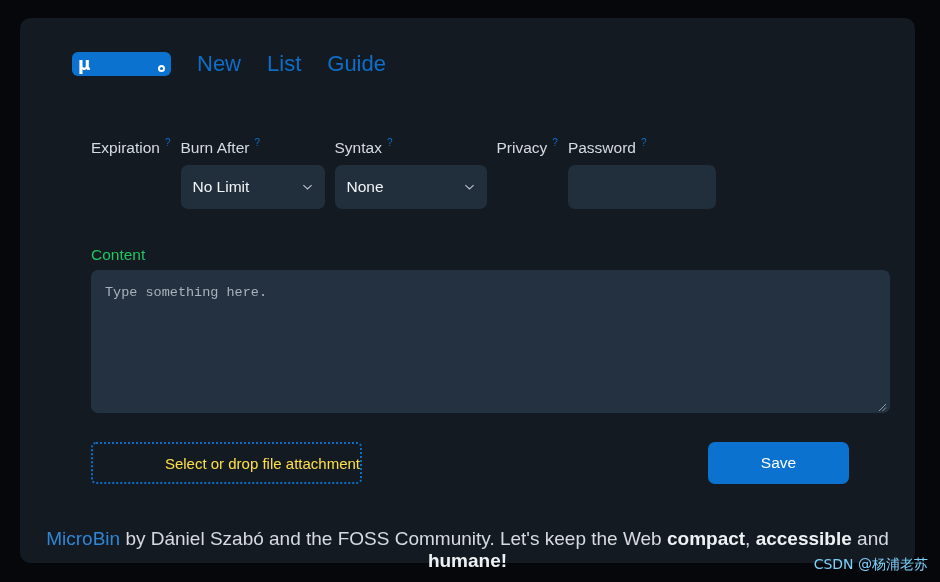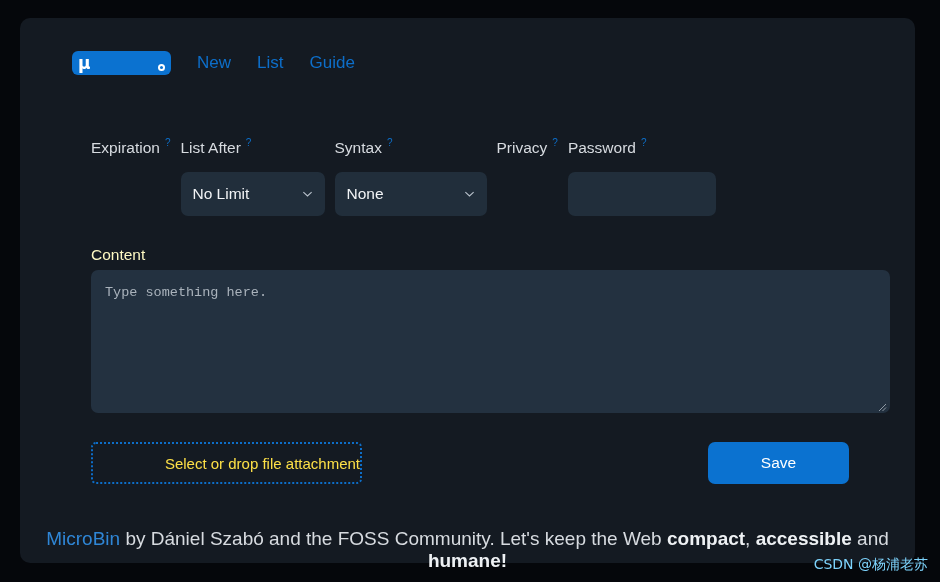--- a/index.html
+++ b/index.html
@@ -58,36 +58,36 @@
   .logo .dot::after {
     content: "";
     position: absolute;
     left: 2px; top: 2px;
     width: 3px; height: 3px;
     border-radius: 50%;
     background: #0b72d0;
   }
   .nav a {
     color: #0d6ec9;
-    font-size: 17px;
+    font-size: 22px;
     text-decoration: none;
   }
 
   
   .field-row {
     position: absolute;
     left: 71px; top: 122px;
     display: flex;
     gap: 10px;
   }
   .field { display: flex; flex-direction: column; }
   .field-label {
     color: #d7dbe0;
     font-size: 15.5px;
-    margin-bottom: 16px;
+    margin-bottom: 9px;
     line-height: 1;
     display: flex;
     align-items: flex-start;
     gap: 5px;
   }
   .help {
     color: #0d6ec9;
     font-size: 10px;
     text-decoration: none;
     position: relative;
@@ -124,21 +124,21 @@
     font-size: 15.5px;
     padding: 0 12px;
     font-family: "Liberation Sans", sans-serif;
     outline: none;
   }
 
   
   .content-label {
     position: absolute;
     left: 71px; top: 228px;
-    color: #fef9c3;
+    color: #22c55e;
     font-size: 15.5px;
   }
   .textarea-wrap {
     position: absolute;
     left: 71px; top: 252px;
     width: 799px; height: 143px;
   }
   textarea.content {
     width: 100%; height: 100%;
     background: #233140;
@@ -227,21 +227,21 @@
 
       <div class="field">
         <div class="field-label">
           <span>Expiration</span>
           <a class="help" href="#">?</a>
         </div>
       </div>
 
       <div class="field w-burn">
         <div class="field-label">
-          <span>List After</span>
+          <span>Burn After</span>
           <a class="help" href="#">?</a>
         </div>
         <div class="select">
           <span>No Limit</span>
           <span class="chev">
             <svg viewBox="0 0 12 12" width="11" height="11">
                 <path d="M1.5 4 L6 8.2 L10.5 4" fill="none" stroke="#b8c1cb" stroke-width="1.2"></path>
               </svg>
           </span>
         </div>

